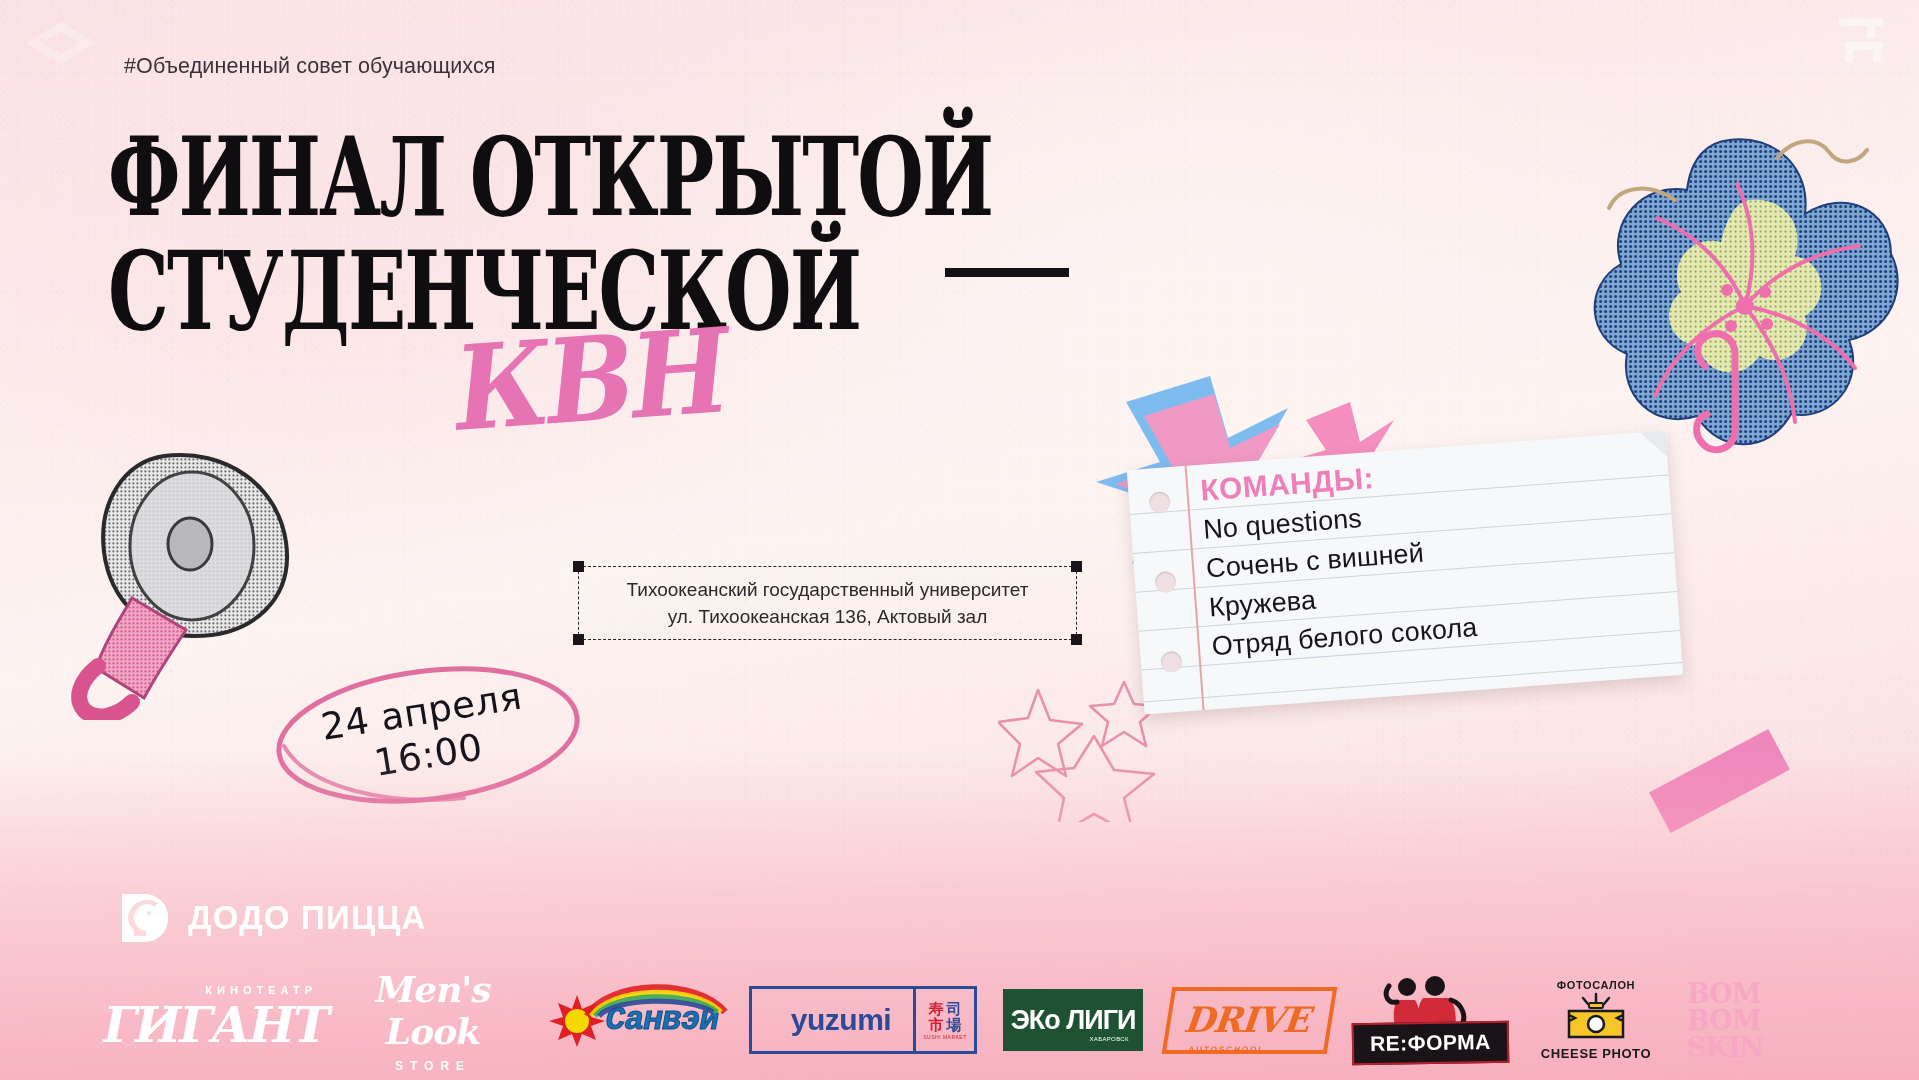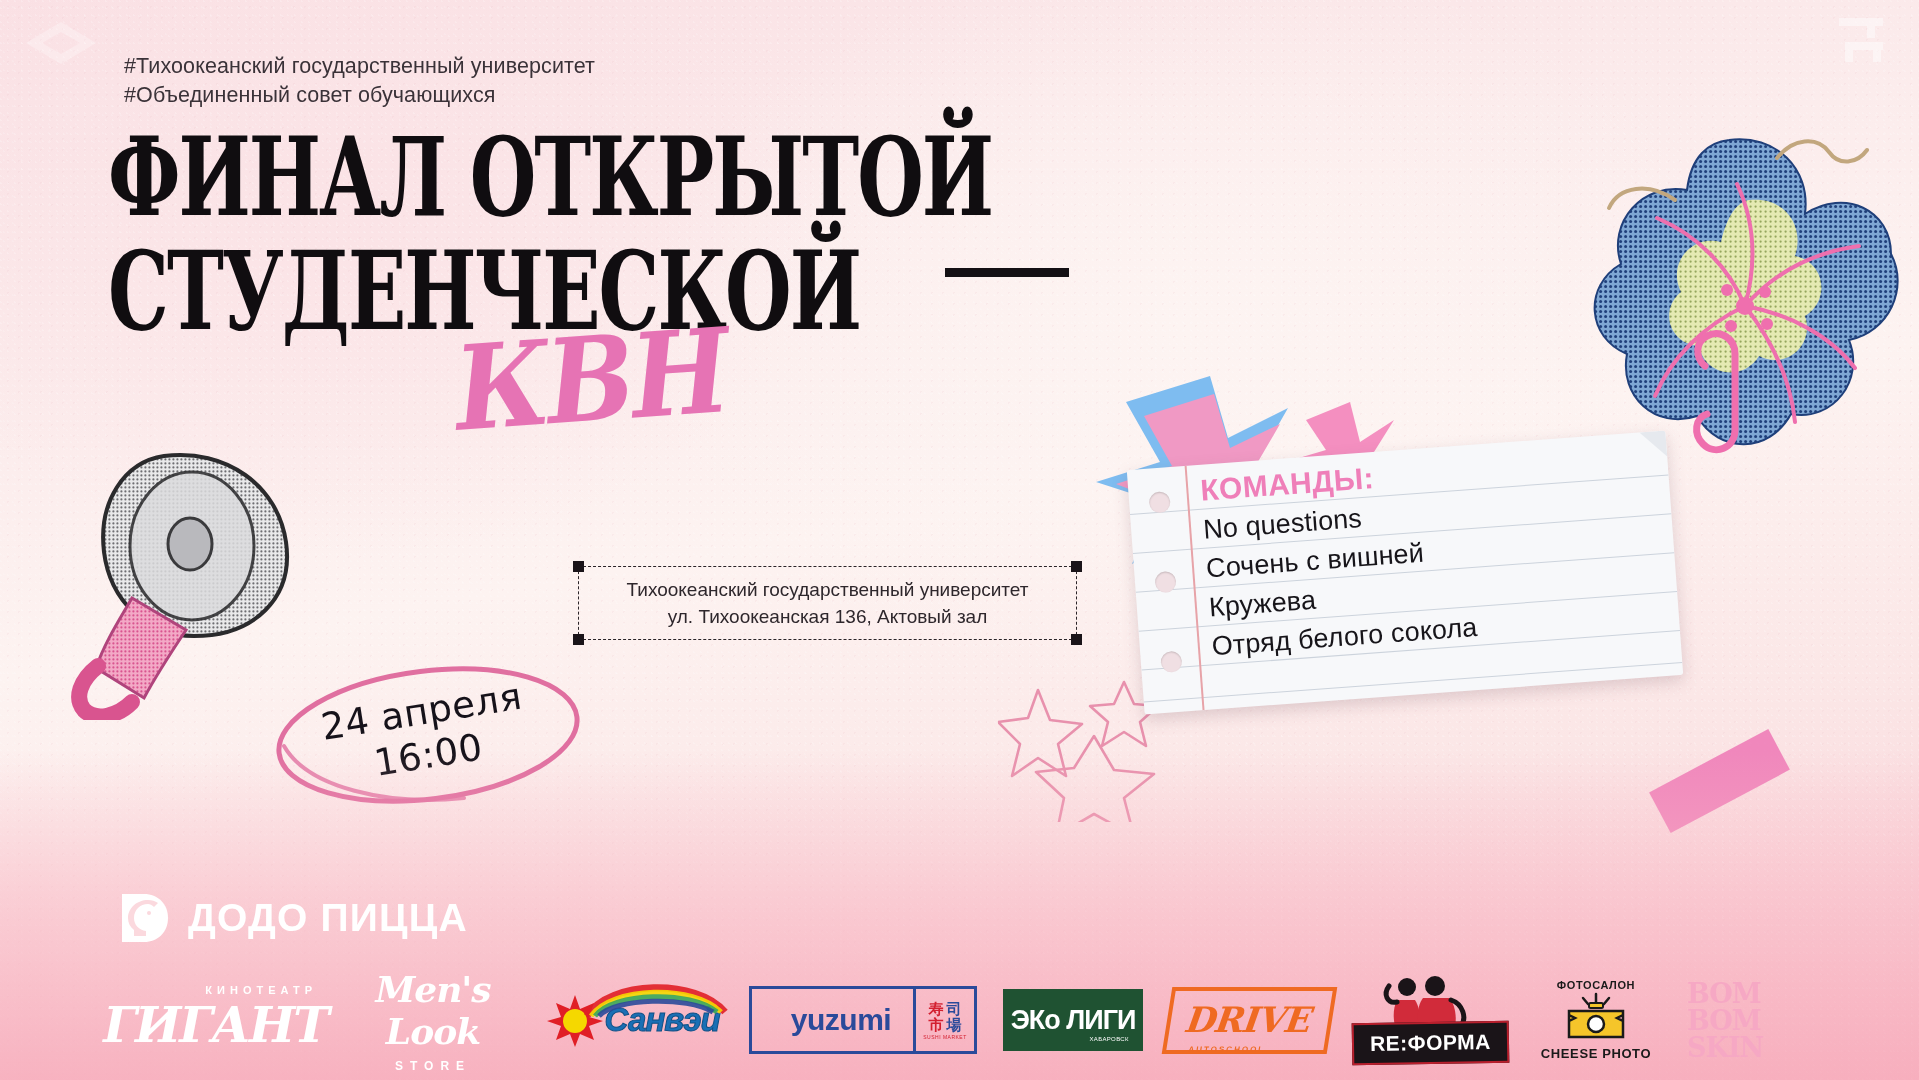--- a/index.html
+++ b/index.html
@@ -131,21 +131,21 @@
     position:absolute;left:1652px;top:758px;width:135px;height:46px;
     background:#ef7fb9;opacity:.92;transform:rotate(-28deg);
   }
   #note-corner-fold{
     position:absolute;right:0;top:0;width:0;height:0;
     border-left:26px solid transparent;border-top:26px solid #e6e9ee;
   }
 
   
   #dodo{position:absolute;left:118px;top:892px;display:flex;align-items:center;gap:18px;}
-  #dodo-name{font-size:39px;font-weight:700;color:#ffffff;letter-spacing:1.2px;}
+  #dodo-name{font-size:33px;font-weight:700;color:#ffffff;letter-spacing:1.2px;}
 
   #sponsor-row{
     position:absolute;left:108px;top:965px;width:1800px;height:110px;
     display:flex;align-items:center;gap:26px;
   }
   .sp{display:flex;align-items:center;justify-content:center;height:100px;}
 
   #sp-gigant{flex-direction:column;gap:2px;position:relative;width:215px;}
   #gigant-kino{
     position:absolute;right:6px;top:14px;font-size:11px;color:#ffffff;letter-spacing:5px;font-weight:700;
@@ -156,21 +156,21 @@
   }
 
   #sp-menslook{flex-direction:column;width:168px;}
   #menslook-name{
     font-family:"DejaVu Serif", serif;font-style:italic;font-weight:700;font-size:36px;color:#ffffff;letter-spacing:-1px;text-align:center;
   }
   #menslook-sub{font-size:12px;color:#ffffff;letter-spacing:7px;margin-top:7px;font-weight:700;}
 
   #sp-sunway{width:180px;position:relative;}
   #sunway-name{
-    font-family:Liberation Sans, sans-serif;font-style:italic;font-weight:700;font-size:33px;
+    font-family:Liberation Mono, monospace;font-style:italic;font-weight:700;font-size:33px;
     color:#1a6fb5;letter-spacing:-1px;
     -webkit-text-stroke:1px #0f4f85;
   }
 
   #sp-yuzumi{width:205px;border:3px solid #2a4a9a;display:flex;align-items:stretch;height:62px;background:transparent;padding-left:17px;}
   #yuzumi-name{
     flex:1;display:flex;align-items:center;justify-content:center;
     font-size:30px;font-weight:700;color:#2a4a9a;letter-spacing:-.5px;
   }
   #yuzumi-jp{
@@ -223,21 +223,20 @@
   </svg>
   <svg class="corner-mark" id="togu-mark-tr" viewBox="0 0 62 62">
     <rect x="6" y="10" width="44" height="8" fill="#fff"></rect>
     <rect x="34" y="10" width="8" height="20" fill="#fff"></rect>
     <rect x="12" y="34" width="38" height="8" fill="#fff"></rect>
     <rect x="12" y="34" width="8" height="20" fill="#fff"></rect>
     <rect x="40" y="40" width="8" height="14" fill="#fff"></rect>
   </svg>
 
   <div id="hashtags">
-    <div>#Тихоокеанский государственный университет</div>
     <div>#Объединенный совет обучающихся</div>
   </div>
 
   <div id="headline">
     <div class="hl-line" id="hl1">ФИНАЛ ОТКРЫТОЙ</div>
     <div class="hl-line" id="hl2">СТУДЕНЧЕСКОЙ</div>
   </div>
   <div id="dash"></div>
 
   <div id="kvn">КВН</div>

